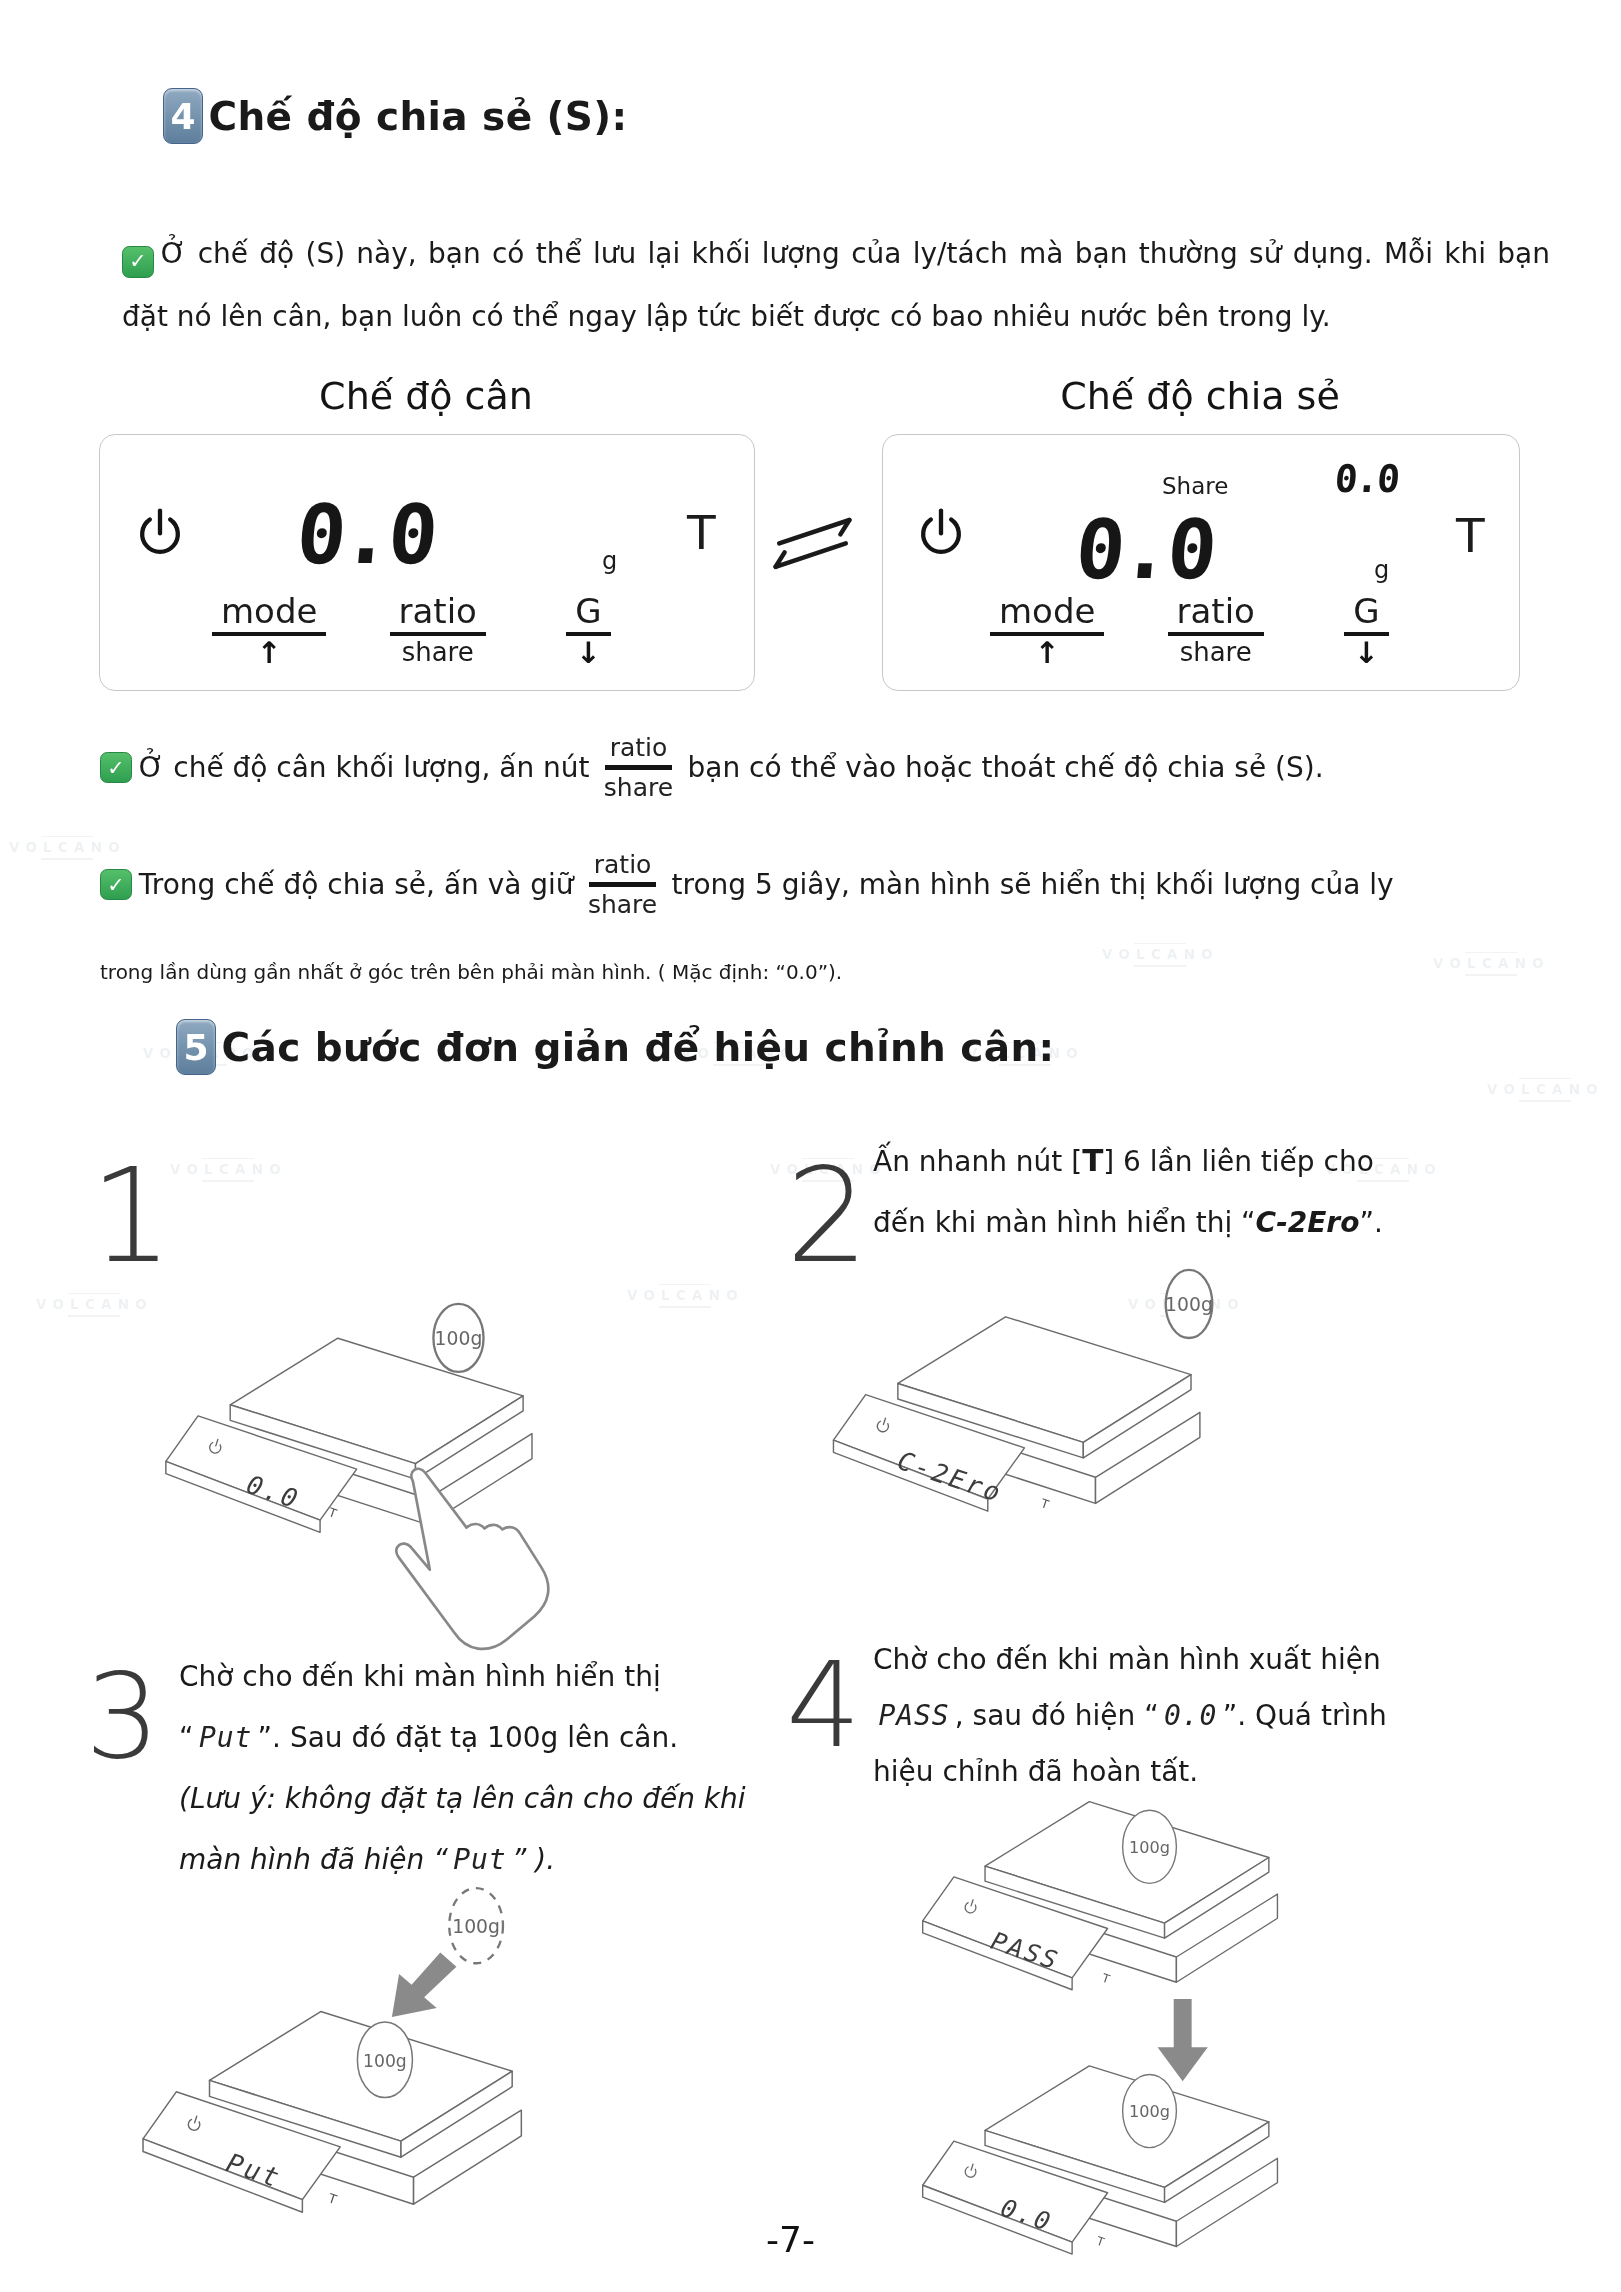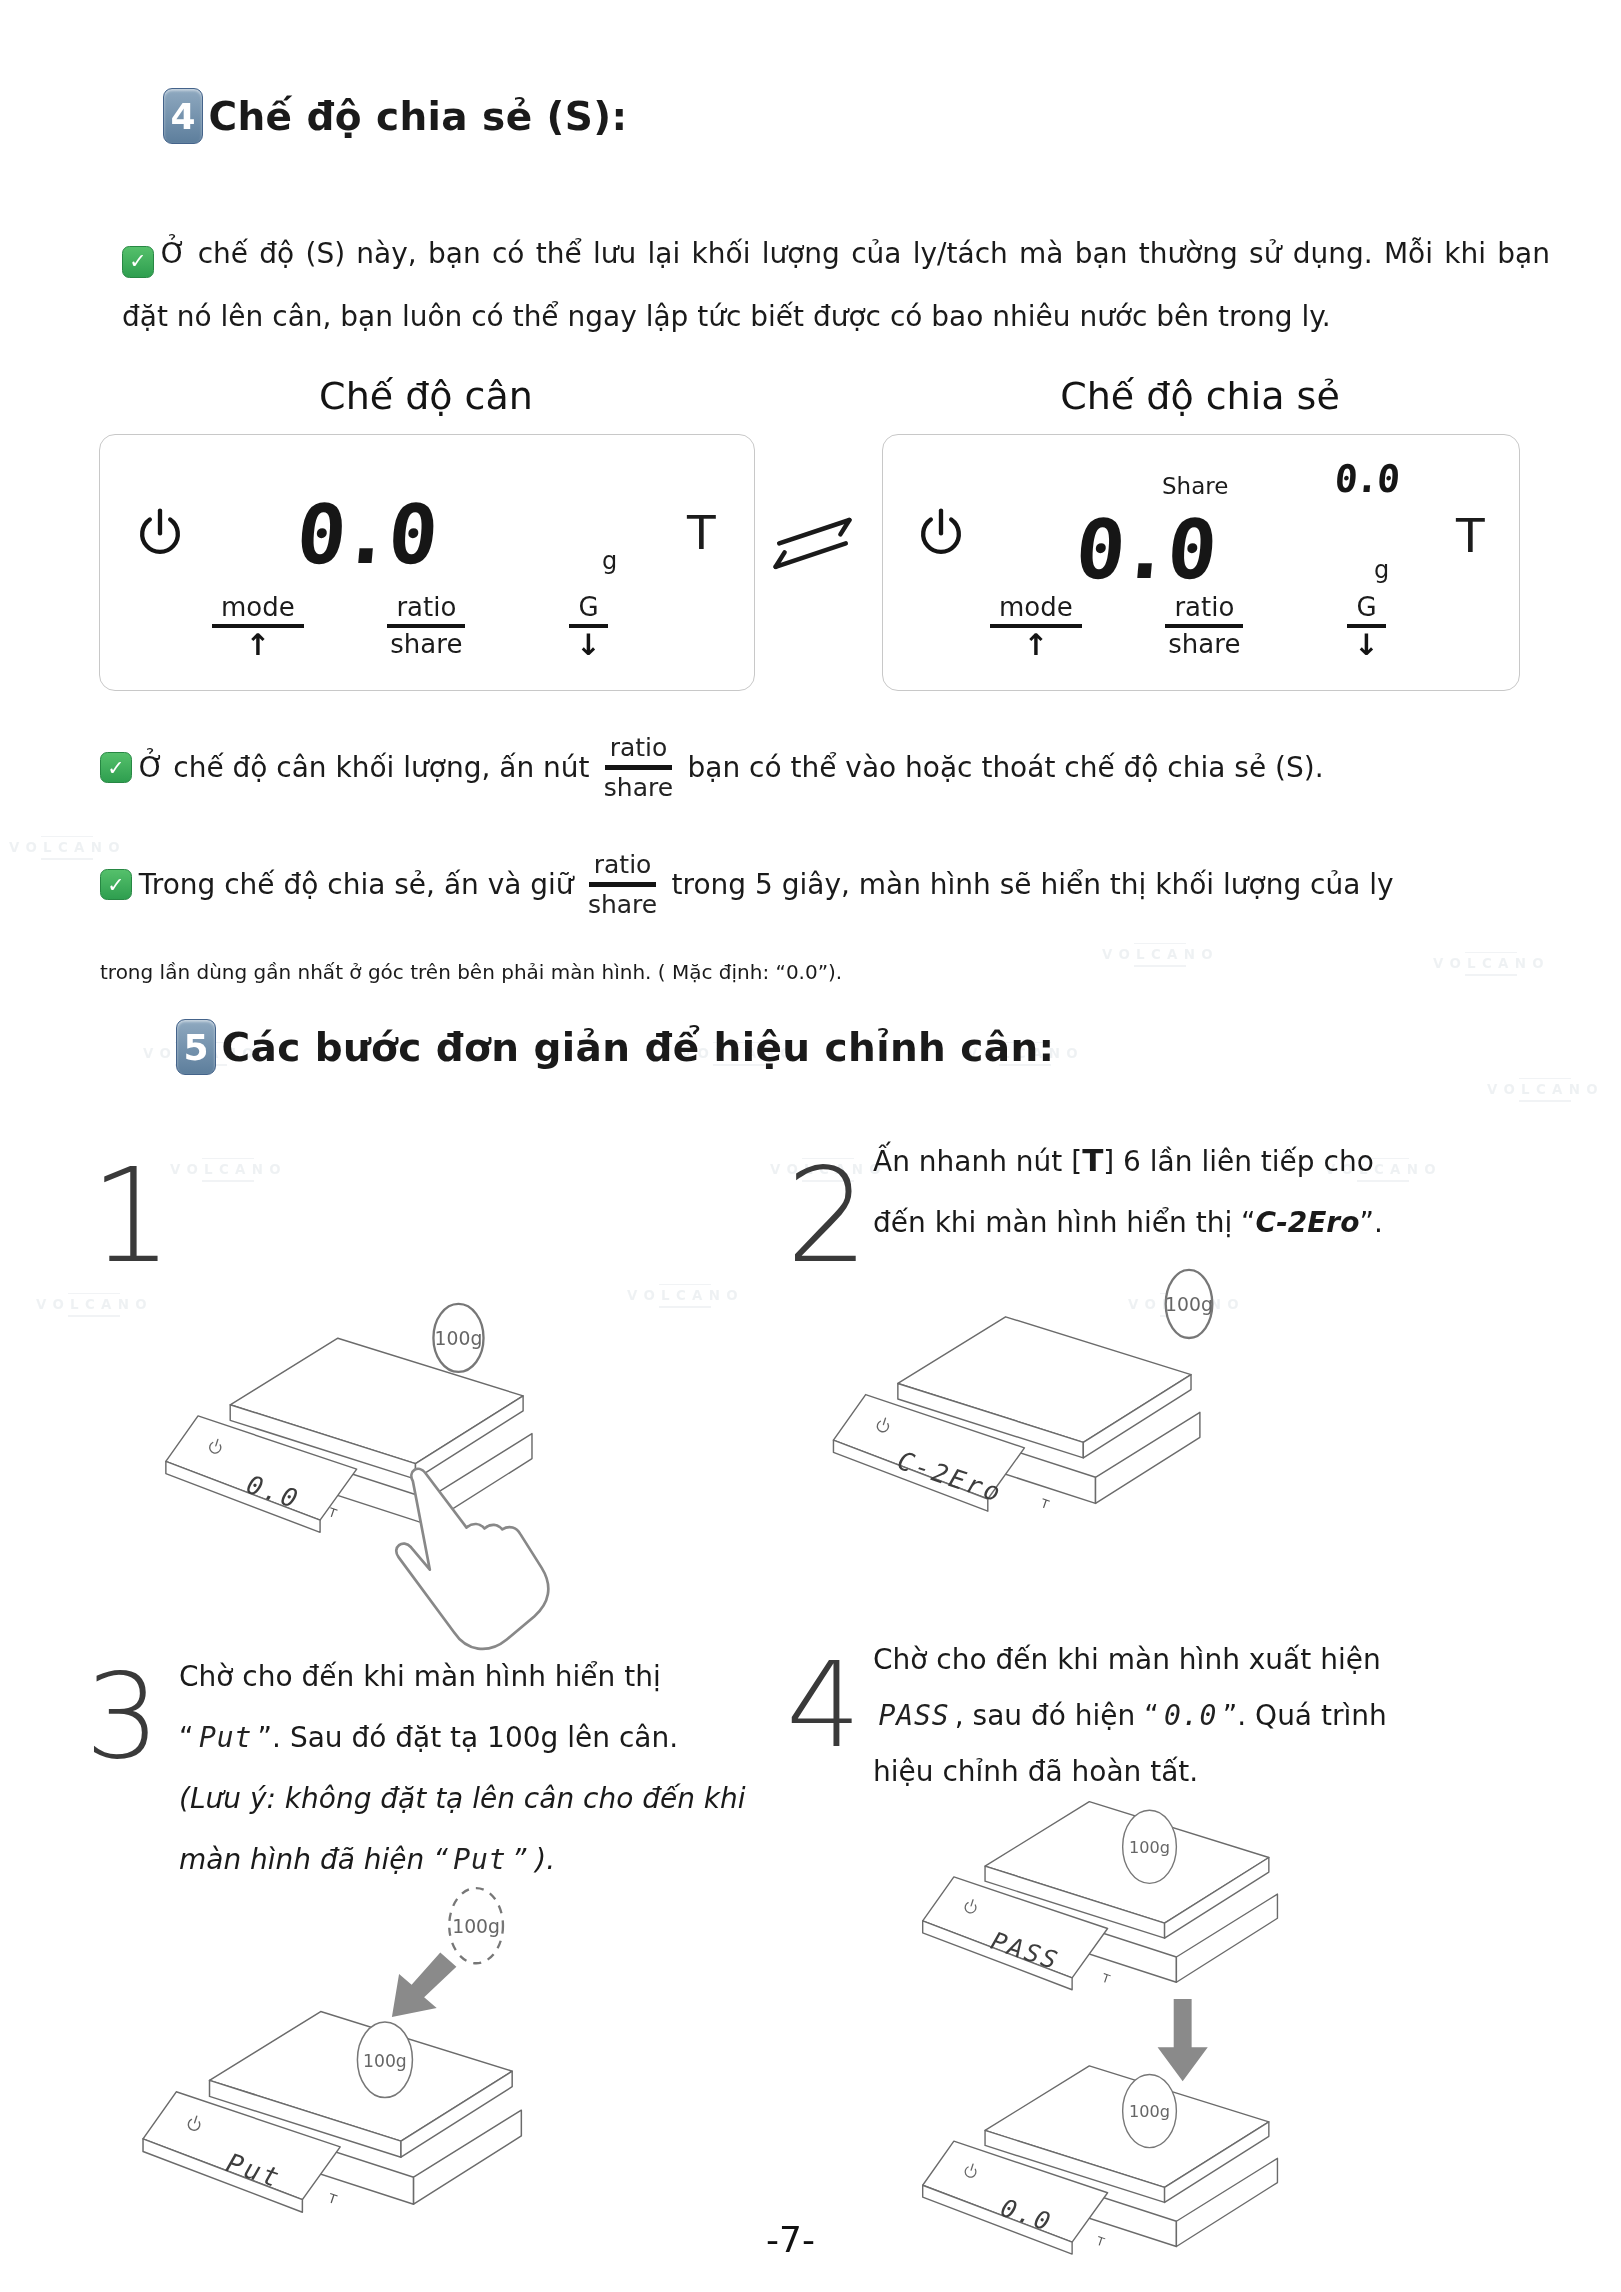--- a/index.html
+++ b/index.html
@@ -33,21 +33,21 @@
   .seg7{display:inline-block;font-family:"DejaVu Sans Mono","Liberation Mono",monospace;
         font-weight:bold;transform:skewX(-5deg);color:#161616;}
   .big-display{position:absolute;font-size:82px;letter-spacing:-3.6px;}
   .small-display{position:absolute;font-size:38px;letter-spacing:-1.8px;}
   .share-label{position:absolute;font-size:23px;color:#1c1c1c;}
   .unit-g{position:absolute;font-size:24px;color:#1c1c1c;}
   .tare-t{position:absolute;font-size:47px;color:#1c1c1c;font-weight:400;}
   .pwr{position:absolute;}
   .panel-btnrow{position:absolute;display:flex;justify-content:space-between;}
   .pbtn{display:flex;flex-direction:column;align-items:center;min-width:79px;}
-  .pbtn-label{font-size:26px;color:#1c1c1c;border-bottom:4.5px solid #141414;padding:0 9px 2.7px;line-height:1.05;text-align:center;}
+  .pbtn-label{font-size:34px;color:#1c1c1c;border-bottom:4.5px solid #141414;padding:0 9px 2.7px;line-height:1.05;text-align:center;}
   .pbtn-arrow{font-weight:bold;font-size:29.6px;line-height:1;margin-top:2.7px;color:#141414;}
   .pbtn-sub{font-size:26px;color:#1c1c1c;padding-top:2.7px;line-height:1.05;}
   .swap-icon{position:absolute;}
   
   .step-num{position:absolute;font-size:130px;font-weight:200;color:#3a3a3a;line-height:1;}
   .step-text{position:absolute;font-size:28px;line-height:61px;white-space:nowrap;}
   .step-text .btn-bold{font-weight:bold;font-size:31px;}
   .ital{font-style:italic;}
   .lcd{font-family:"DejaVu Sans Mono","Liberation Mono",monospace;font-style:italic;
        letter-spacing:0.9px;color:#222;padding:0 5.4px;}

